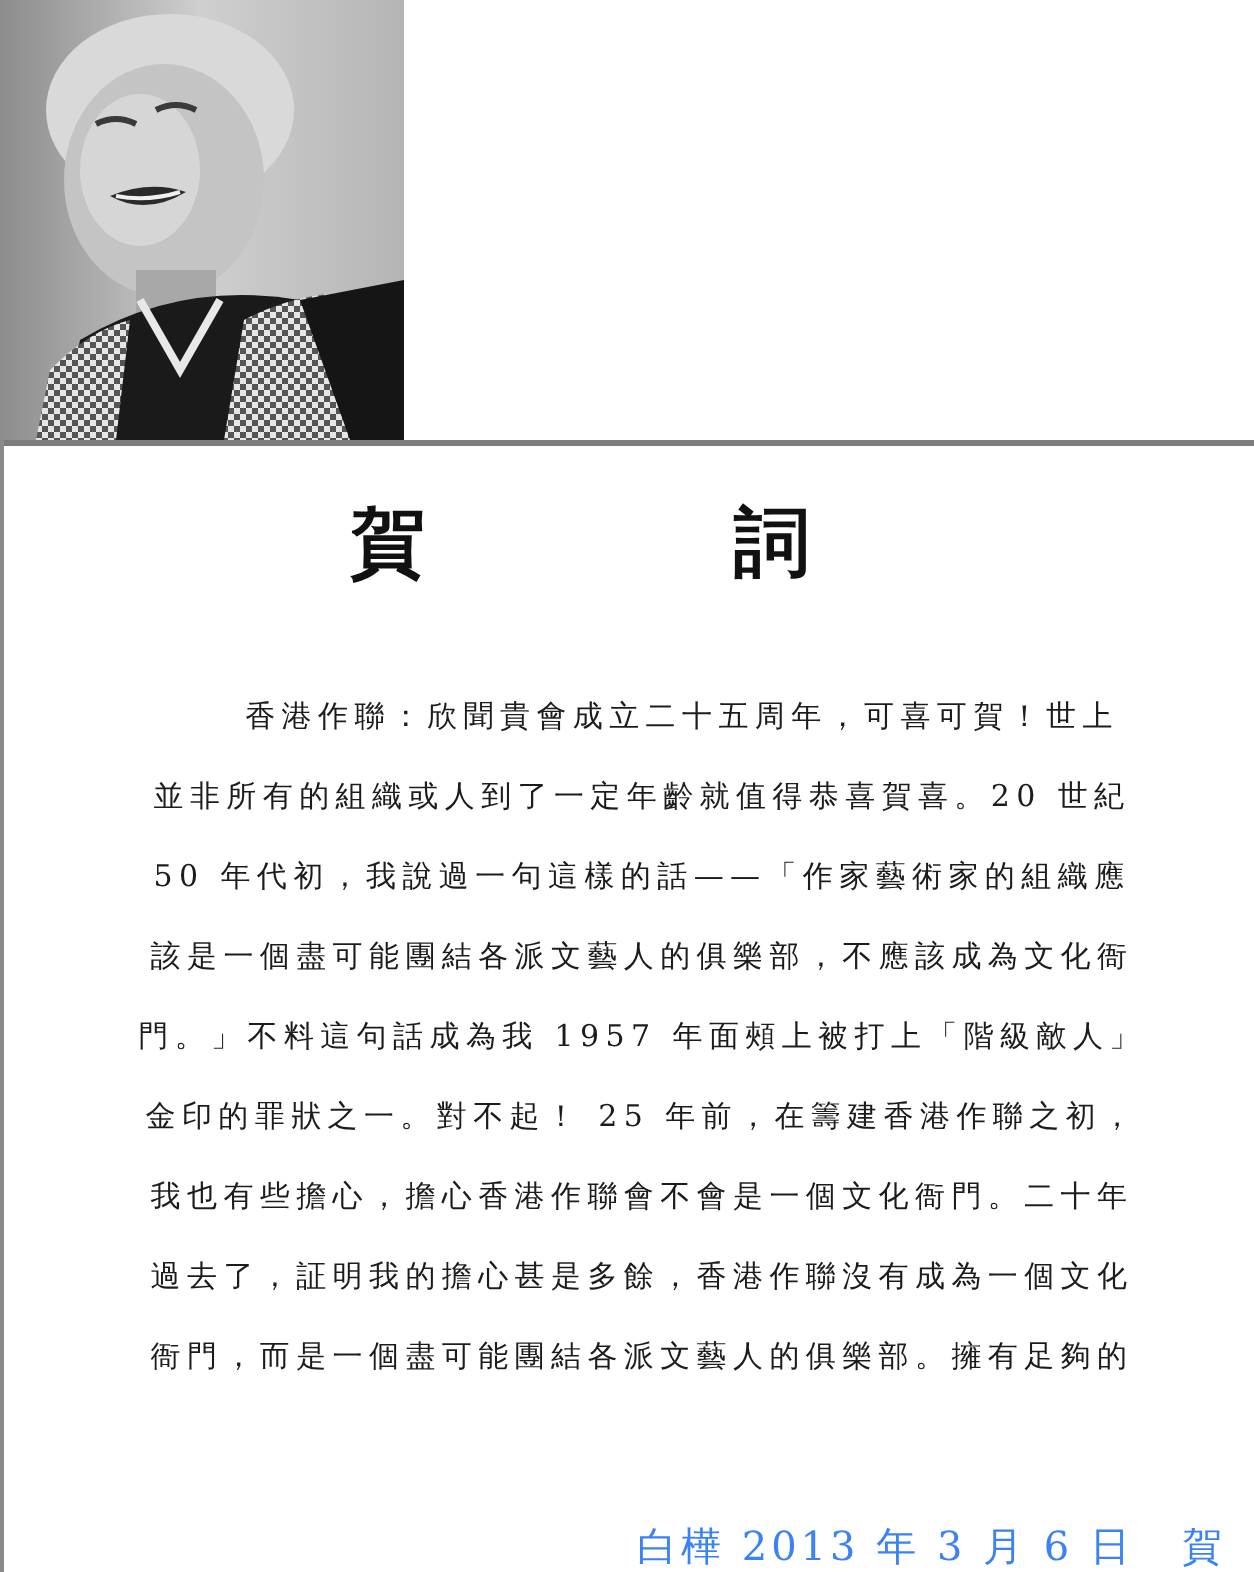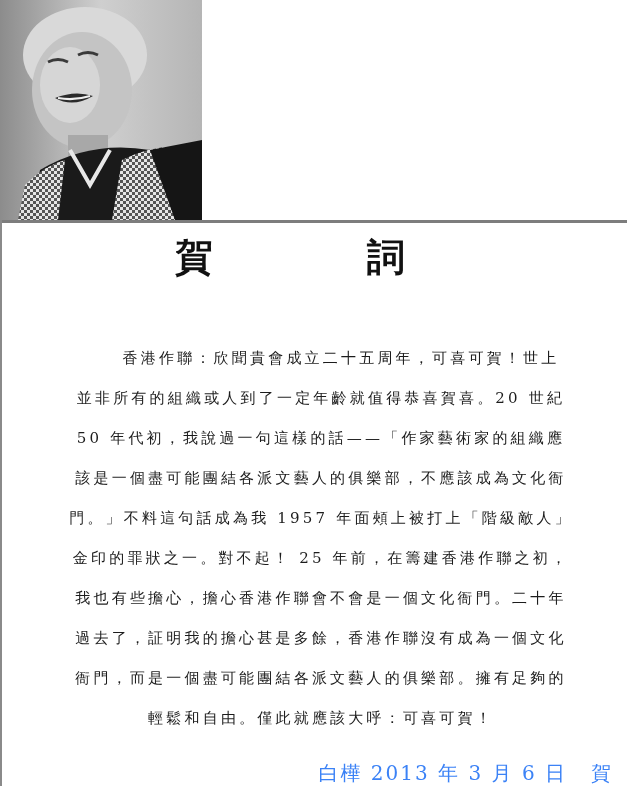--- a/index.html
+++ b/index.html
@@ -16,21 +16,21 @@
   .photo svg { display: block; }
   .frame-top {
     position: absolute; left: 0; top: 220px; width: 627px; height: 3px;
     background: #7d7d7d;
   }
   .frame-left {
     position: absolute; left: 0; top: 220px; width: 2px; height: 566px;
     background: #8a8a8a;
   }
   .title {
-    position: absolute; left: 0; top: 232px; width: 580px; text-align: center;
+    position: absolute; left: 0; top: 246px; width: 580px; text-align: center;
     font-size: 38px; font-weight: bold; letter-spacing: 58px; text-indent: 58px;
     color: #111;
     font-family: "DejaVu Serif", serif;
   }
   .body {
     position: absolute; left: 25px; top: 338px; width: 592px;
   }
   .line {
     height: 40px; line-height: 40px; font-size: 15px; white-space: nowrap;
     letter-spacing: 3.2px; color: #1c1c1c; text-align: center;
@@ -92,18 +92,17 @@
 <div class="body">
   <div class="line indent">香港作聯：欣聞貴會成立二十五周年，可喜可賀！世上</div>
   <div class="line">並非所有的組織或人到了一定年齡就值得恭喜賀喜。20 世紀</div>
   <div class="line">50 年代初，我說過一句這樣的話——「作家藝術家的組織應</div>
   <div class="line">該是一個盡可能團結各派文藝人的俱樂部，不應該成為文化衙</div>
   <div class="line">門。」不料這句話成為我 1957 年面頰上被打上「階級敵人」</div>
   <div class="line">金印的罪狀之一。對不起！ 25 年前，在籌建香港作聯之初，</div>
   <div class="line">我也有些擔心，擔心香港作聯會不會是一個文化衙門。二十年</div>
   <div class="line">過去了，証明我的擔心甚是多餘，香港作聯沒有成為一個文化</div>
   <div class="line">衙門，而是一個盡可能團結各派文藝人的俱樂部。擁有足夠的</div>
-  <div class="line">輕鬆和自由。僅此就應該大呼：可喜可賀！</div>
 </div>
 
 <div class="signature">
   <span>白樺 2013 年 3 月 6 日</span><span class="gap"></span><span>賀</span>
 </div>
 
 </body></html>

